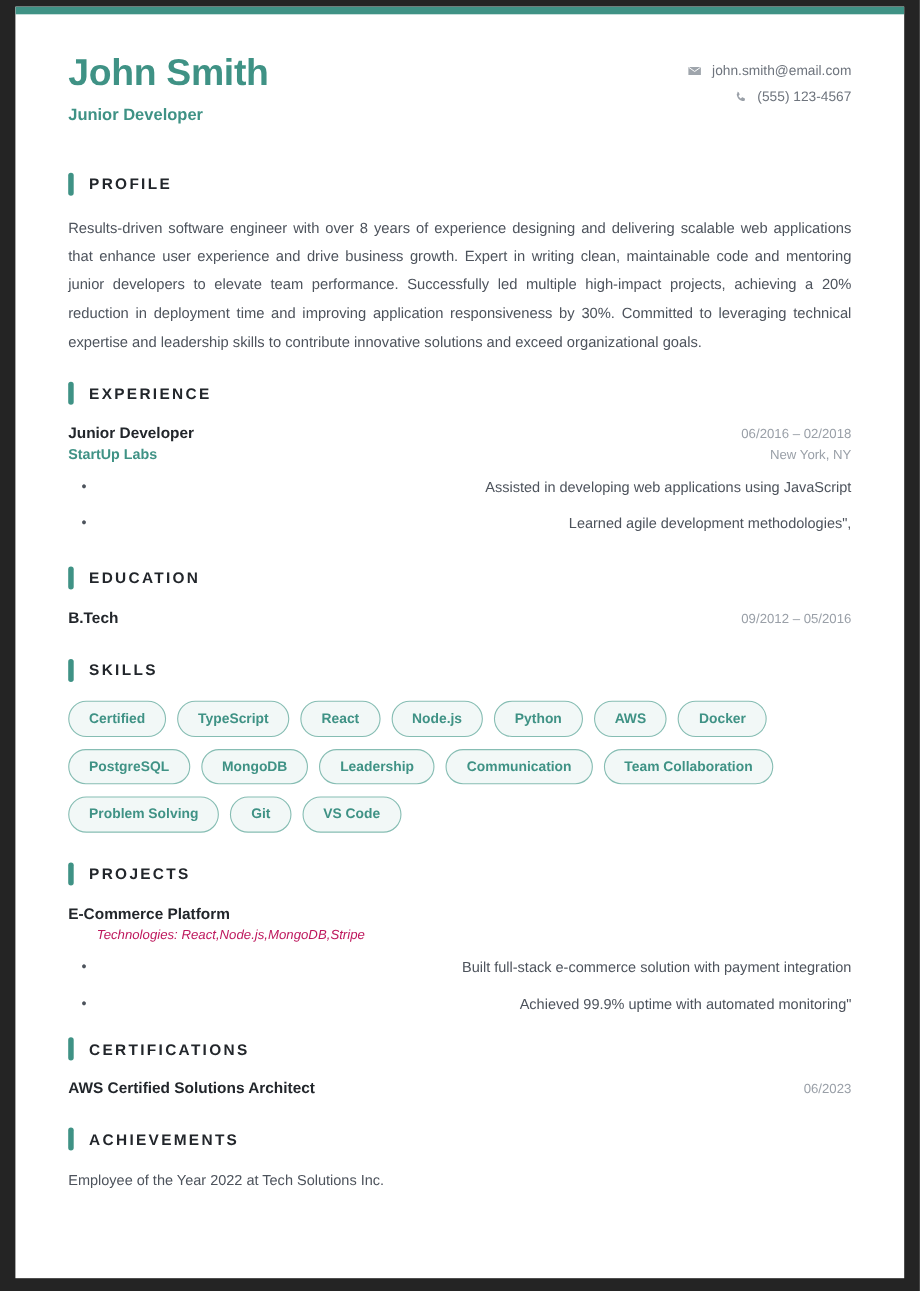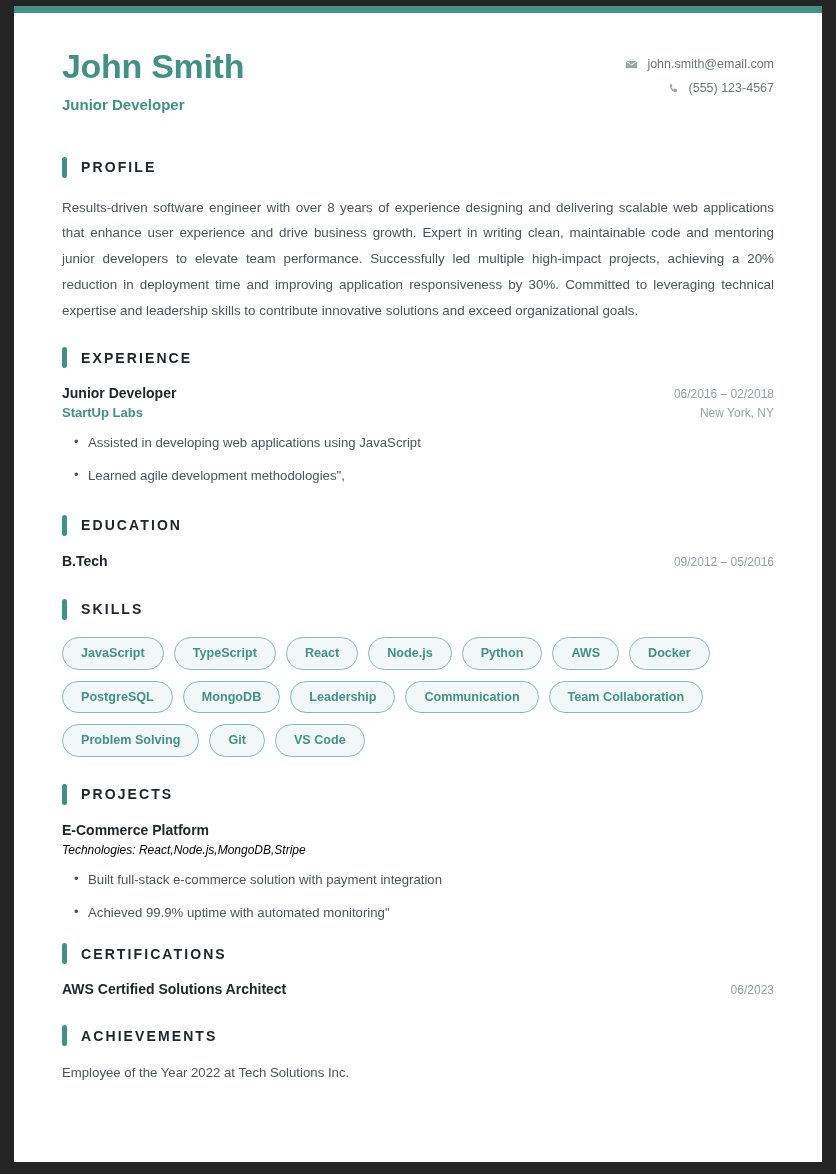--- a/index.html
+++ b/index.html
@@ -144,35 +144,37 @@
   }
   .entry-loc {
     font-size: 12px;
     color: #9aa0a8;
     white-space: nowrap;
     padding-left: 16px;
   }
   .entry-tech {
     font-size: 12px;
     font-style: italic;
-    color: #000000;
+    color: #be185d;
     margin-top: 5px;
+    margin-left: 26px;
   }
   .bullets {
     list-style: none;
     margin: 14px 0 0 0;
     padding: 0;
   }
   .bullets li {
     position: relative;
     padding-left: 26px;
     font-size: 13.2px;
     color: #4d535c;
     margin-bottom: 15px;
     line-height: 1.35;
+    text-align: right;
   }
   .bullets li::before {
     content: "\2022";
     position: absolute;
     left: 12px;
     top: -1px;
     color: #4d535c;
     font-size: 13px;
   }
   .exp-block { margin-bottom: 30px; }
@@ -282,21 +284,21 @@
         </div>
       </div>
     </div>
 
     <div class="section">
       <div class="section-heading">
         <span class="heading-bar"></span>
         <span class="heading-text">SKILLS</span>
       </div>
       <div class="skills-wrap">
-        <span class="skill-pill">JavaScript</span>
+        <span class="skill-pill">Certified</span>
         <span class="skill-pill">TypeScript</span>
         <span class="skill-pill">React</span>
         <span class="skill-pill">Node.js</span>
         <span class="skill-pill">Python</span>
         <span class="skill-pill">AWS</span>
         <span class="skill-pill">Docker</span>
         <span class="skill-pill">PostgreSQL</span>
         <span class="skill-pill">MongoDB</span>
         <span class="skill-pill">Leadership</span>
         <span class="skill-pill">Communication</span>

